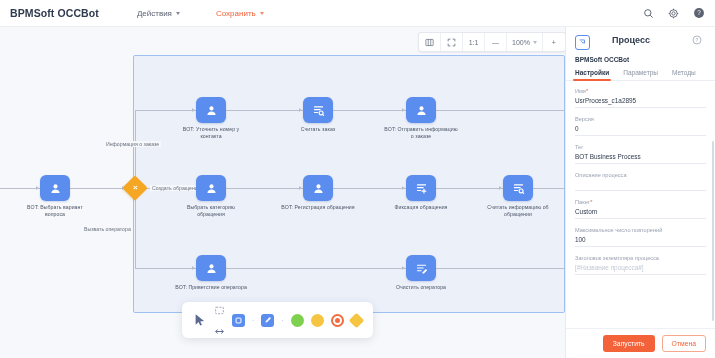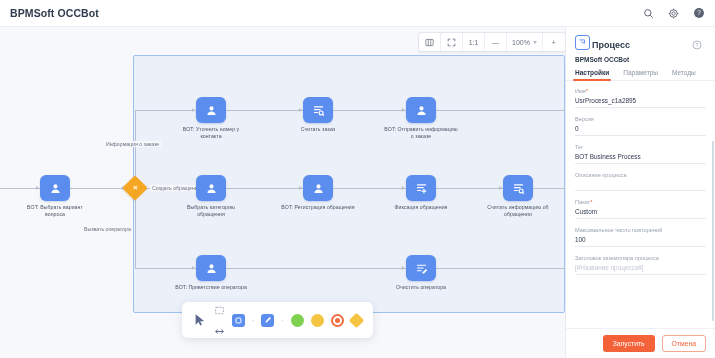--- a/index.html
+++ b/index.html
@@ -117,21 +117,21 @@
   .pal-diamond { width: 11px; height: 11px; transform: rotate(45deg); border-radius: 2px; background: #f5c542; cursor: pointer; }
   .pal-ring { width: 13px; height: 13px; border-radius: 50%; border: 2px solid #f26c3d; display: flex; align-items: center; justify-content: center; cursor: pointer; }
   .pal-ring i { width: 5px; height: 5px; border-radius: 50%; background: #f26c3d; display: block; }
 
   
   .panel {
     width: 150px; min-width: 150px; background: #ffffff;
     border-left: 1px solid #e7eaf0; display: flex; flex-direction: column;
     position: relative;
   }
-  .panel-head { display: flex; align-items: flex-end; padding: 8px 13px 6px 9px; gap: 2px; }
+  .panel-head { display: flex; align-items: flex-start; padding: 8px 13px 6px 9px; gap: 22px; }
   .panel-ico {
     width: 15px; height: 15px; border: 1.2px solid #5b8def; border-radius: 3px;
     display: flex; align-items: center; justify-content: center;
   }
   .panel-title { font-size: 9px; font-weight: bold; color: #2e3a4d; }
   .panel-help { margin-left: auto; color: #9aa3b2; display: flex; cursor: pointer; }
   .panel-sub { padding: 0 9px 6px 9px; font-size: 6.5px; color: #2e3a4d; font-weight: bold; }
   .tabs { display: flex; padding: 0 9px; border-bottom: 1px solid #ebeef3; gap: 14px; }
   .tab { font-size: 6.5px; color: #8b93a3; padding-bottom: 4px; cursor: pointer; position: relative; }
   .tab.active { color: #2e3a4d; font-weight: bold; }
@@ -159,20 +159,30 @@
   .btn-primary { background: #f4623a; color: #fff; }
   .btn-ghost { background: #fff; color: #f4623a; border-color: #f6a88e; }
 </style>
 </head>
 <body>
 
 <div class="app">
 
   <div class="header">
     <div class="app-title">BPMSoft OCCBot</div>
+    <div class="hdr-menu">
+      <div class="hdr-item">
+        <span>Действия</span>
+        <i class="caret"></i>
+      </div>
+      <div class="hdr-item accent">
+        <span>Сохранить</span>
+        <i class="caret"></i>
+      </div>
+    </div>
     <div class="hdr-right">
       <div class="hdr-ico">
         <svg width="11" height="11" viewBox="0 0 16 16" fill="none" stroke="#5b6271" stroke-width="1.4">
             <circle cx="7" cy="7" r="4.6"></circle>
             <line x1="10.4" y1="10.4" x2="14" y2="14"></line>
           </svg>
       </div>
       <div class="hdr-ico">
         <svg width="11" height="11" viewBox="0 0 16 16" fill="none" stroke="#5b6271" stroke-width="1.3">
             <circle cx="8" cy="8" r="2.4"></circle>

